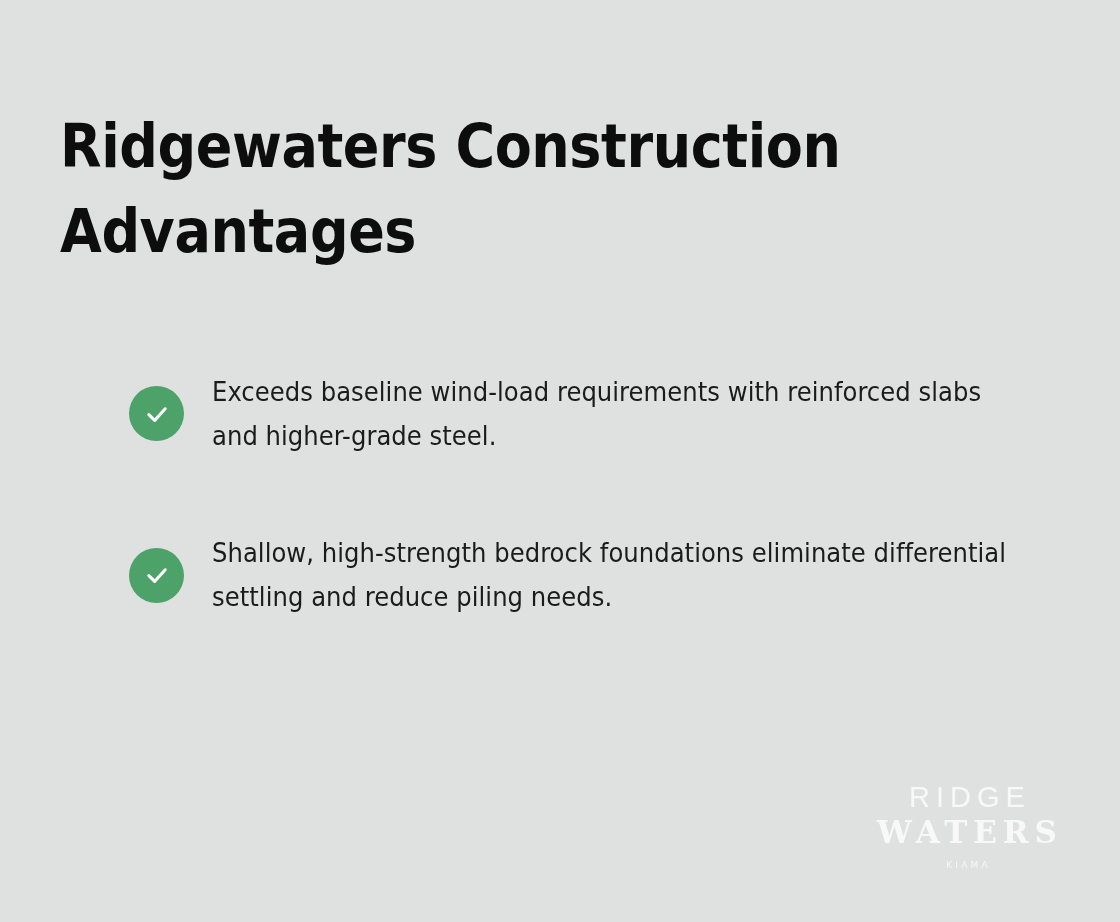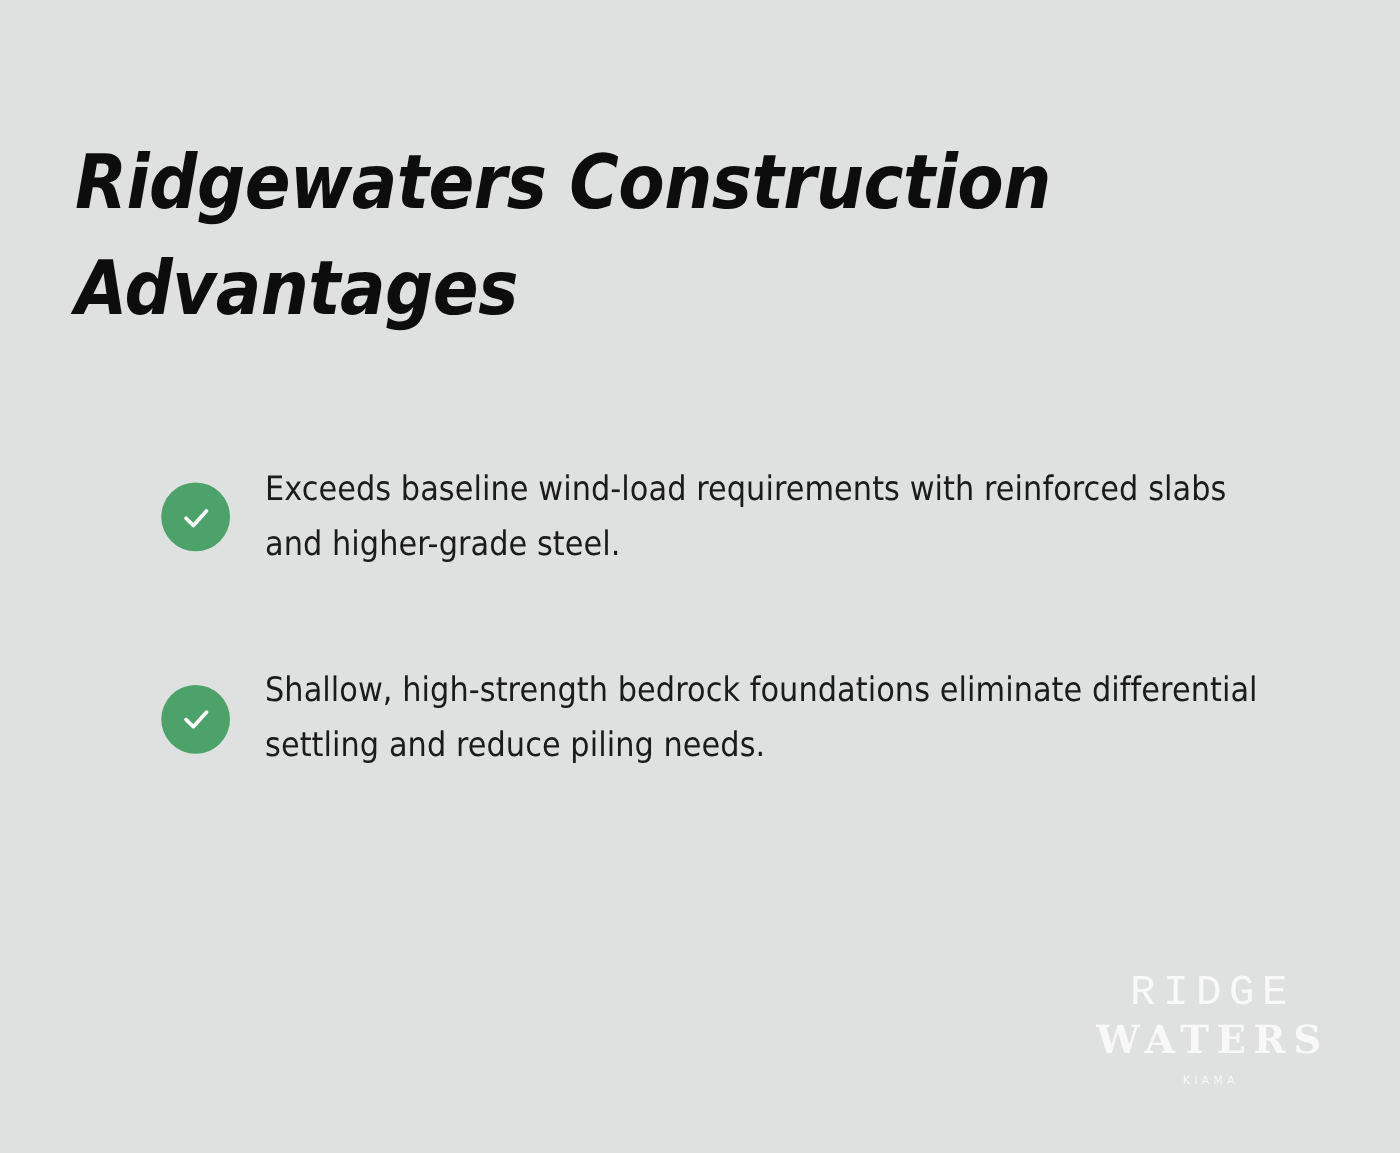--- a/index.html
+++ b/index.html
@@ -23,21 +23,20 @@
     background: #dfe1e0;
     box-sizing: border-box;
   }
 
   
   .title-block {
     position: absolute;
     left: 60px;
     top: 104px;
     width: 880px;
-    font-style: italic;
   }
   .slide-title {
     margin: 0;
     font-family: "DejaVu Sans Condensed", "Liberation Sans Narrow", "Liberation Sans", sans-serif;
     font-size: 60px;
     font-weight: 700;
     line-height: 1.42;
     letter-spacing: -0.4px;
     color: #0d0d0d;
     white-space: pre-line;
@@ -93,22 +92,22 @@
     right: 57px;
     bottom: 52px;
     text-align: center;
     color: #ffffff;
     opacity: 0.78;
     line-height: 1;
     user-select: none;
   }
   .logo-line-1 {
     display: block;
-    font-family: Liberation Mono, monospace;
-    font-size: 34px;
+    font-family: Liberation Sans, sans-serif;
+    font-size: 29px;
     font-weight: 400;
     letter-spacing: 6px;
     text-indent: 6px;
   }
   .logo-line-2 {
     display: block;
     font-family: "DejaVu Serif", "Liberation Serif", serif;
     font-size: 31px;
     font-weight: 700;
     letter-spacing: 6px;

